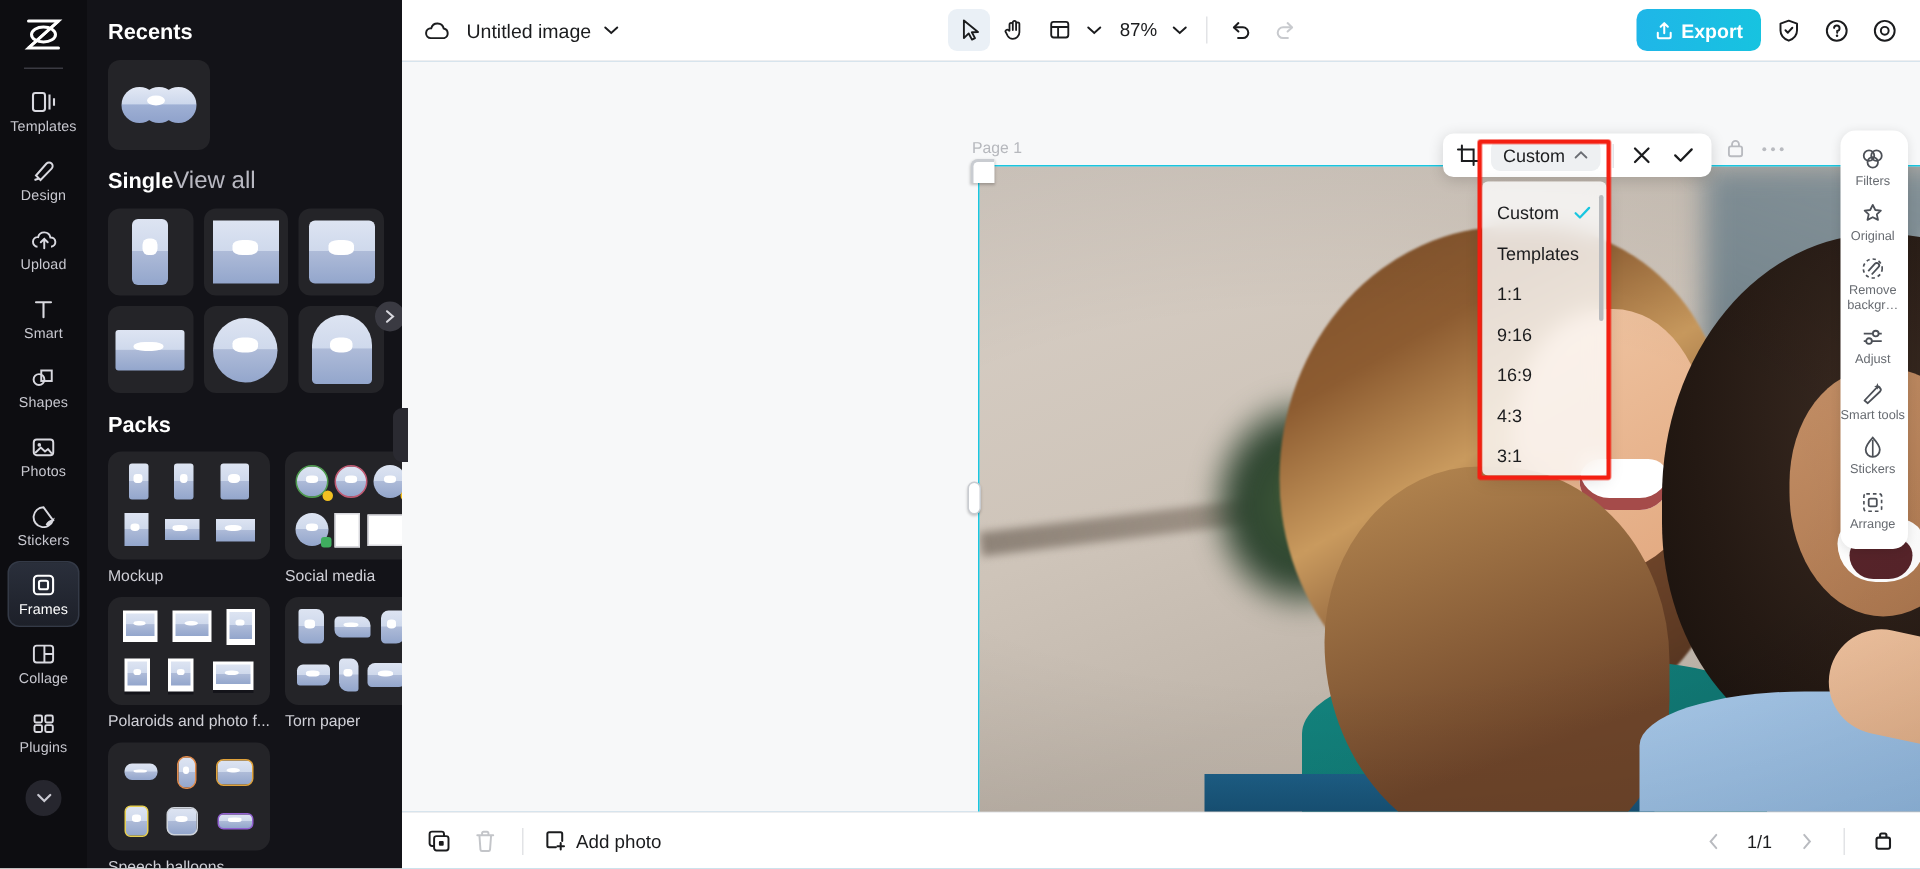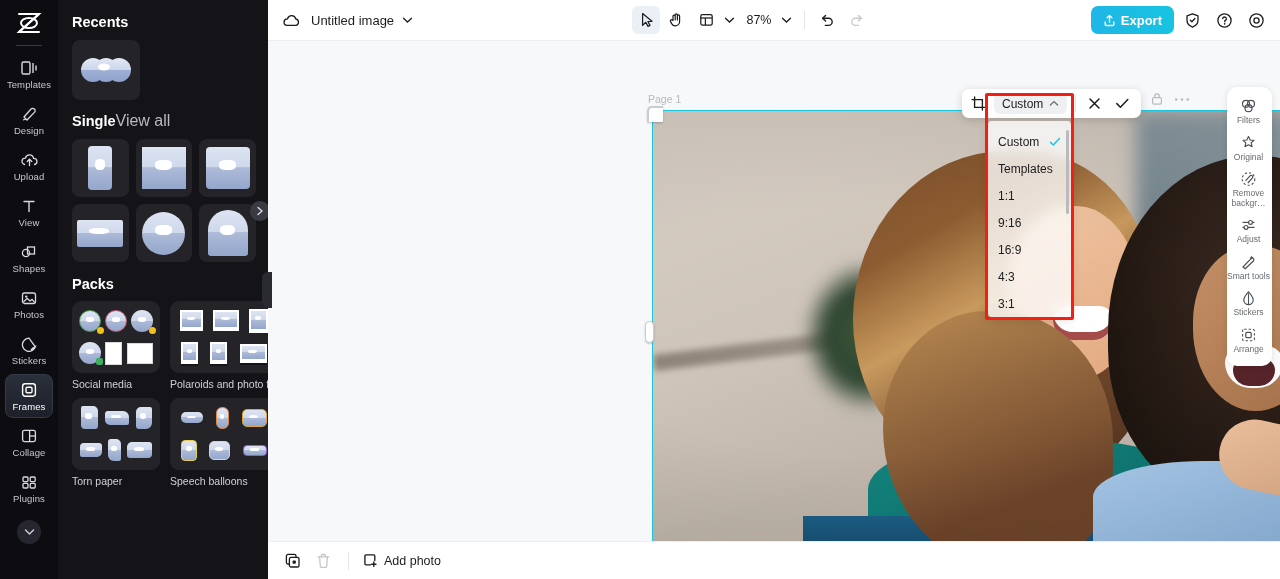--- a/index.html
+++ b/index.html
@@ -245,21 +245,21 @@
       </span>
       <span class="ri-lab">Upload</span>
     </div>
 
     <div class="rail-item">
       <span class="ri-ico">
         <svg width="18" height="16" viewBox="0 0 18 16">
             <path d="M4 3.5 H14 M9 3.5 V13.5" stroke="#d9d9e0" stroke-width="1.4" stroke-linecap="round"></path>
           </svg>
       </span>
-      <span class="ri-lab">View</span>
+      <span class="ri-lab">Smart</span>
     </div>
 
     <div class="rail-item">
       <span class="ri-ico">
         <svg width="18" height="16" viewBox="0 0 18 16">
             <circle cx="6" cy="9" r="3.6" stroke="#d9d9e0" stroke-width="1.3" fill="none"></circle>
             <rect x="7.5" y="3" width="7" height="7" stroke="#d9d9e0" stroke-width="1.3" fill="none"></rect>
           </svg>
       </span>
       <span class="ri-lab">Shapes</span>
@@ -372,20 +372,35 @@
         <svg width="8" height="10" viewBox="0 0 8 10">
             <path d="M2 1.5 L6 5 L2 8.5" stroke="#d8d8de" stroke-width="1.4" fill="none" stroke-linecap="round"></path>
           </svg>
       </div>
     </div>
 
     <div class="panel-h" style="margin:14px 0 9px;">Packs</div>
 
     <div class="grid2">
 
+      <div class="pack">
+        <div class="pack-box">
+          <div class="pack-row">
+            <div class="ph sm" style="width:13px;height:24px;border-radius:2px;"></div>
+            <div class="ph sm" style="width:13px;height:24px;border-radius:2px;"></div>
+            <div class="ph sm" style="width:19px;height:24px;border-radius:2px;"></div>
+          </div>
+          <div class="pack-row">
+            <div class="ph sm" style="width:16px;height:22px;"></div>
+            <div class="ph sm" style="width:23px;height:14px;"></div>
+            <div class="ph sm" style="width:26px;height:15px;"></div>
+          </div>
+        </div>
+        <div class="pack-lab">Mockup</div>
+      </div>
 
       <div class="pack">
         <div class="pack-box">
           <div class="pack-row">
             <div style="position:relative;">
                 <div class="ph" style="width:22px;height:22px;border-radius:50%;border:1.6px solid #4e9a4e;"></div>
                 <div style="position:absolute;right:-3px;bottom:-2px;width:7px;height:7px;border-radius:50%;background:#f2c021;"></div>
               </div>
             <div class="ph" style="width:22px;height:22px;border-radius:50%;border:1.6px solid #c05a72;"></div>
             <div style="position:relative;">
@@ -764,16 +779,36 @@
         <span class="bb-add">
           <span>
             <svg width="15" height="15" viewBox="0 0 15 15">
                 <path d="M11.8 7.6 V2.9 a1 1 0 0 0-1-1 H2.9 a1 1 0 0 0-1 1 V10.8 a1 1 0 0 0 1 1 H7.6" stroke="#1b1c1e" stroke-width="1.35" fill="none" stroke-linecap="round"></path>
                 <path d="M10.8 9 V13.4 M8.6 11.2 H13" stroke="#1b1c1e" stroke-width="1.35" stroke-linecap="round"></path>
               </svg>
           </span>
           <span>Add photo</span>
         </span>
       </div>
+      <div class="bb-right">
+        <span class="bb-ico">
+          <svg width="9" height="12" viewBox="0 0 9 12">
+              <path d="M6.2 1.6 L2.4 6 L6.2 10.4" stroke="#b9bbc0" stroke-width="1.3" fill="none" stroke-linecap="round"></path>
+            </svg>
+        </span>
+        <span class="bb-page">1/1</span>
+        <span class="bb-ico">
+          <svg width="9" height="12" viewBox="0 0 9 12">
+              <path d="M2.8 1.6 L6.6 6 L2.8 10.4" stroke="#b9bbc0" stroke-width="1.3" fill="none" stroke-linecap="round"></path>
+            </svg>
+        </span>
+        <span class="tb-div"></span>
+        <span class="bb-ico">
+          <svg width="15" height="15" viewBox="0 0 15 15">
+              <rect x="3" y="5.4" width="9" height="7.4" rx="1.3" stroke="#1b1c1e" stroke-width="1.4" fill="none"></rect>
+              <path d="M5.4 5.4 V3.6 a.9 .9 0 0 1 .9-.9 H8.7 a.9 .9 0 0 1 .9 .9 V5.4" stroke="#1b1c1e" stroke-width="1.4" fill="none"></path>
+            </svg>
+        </span>
+      </div>
     </div>
 
   </div>
 </div>
 
 </body></html>

